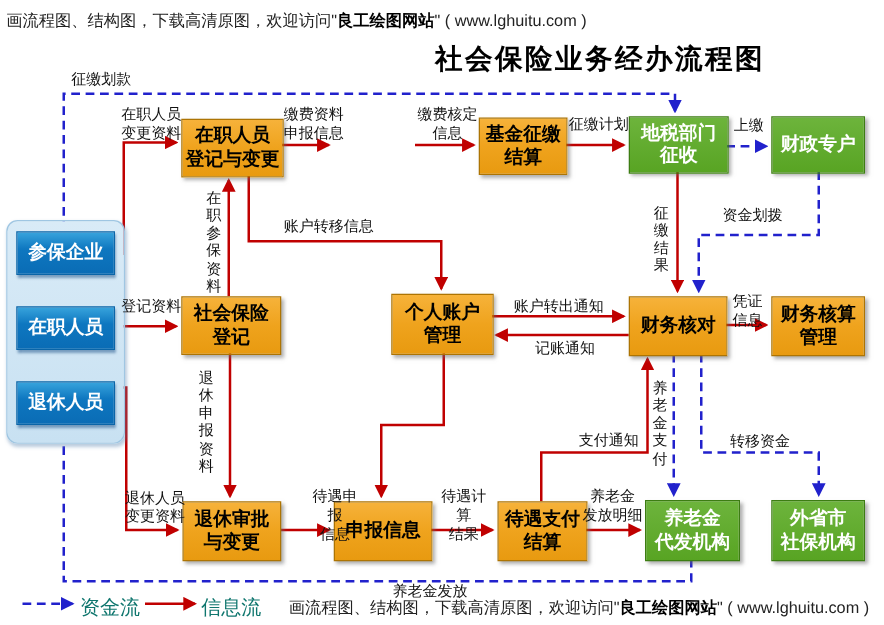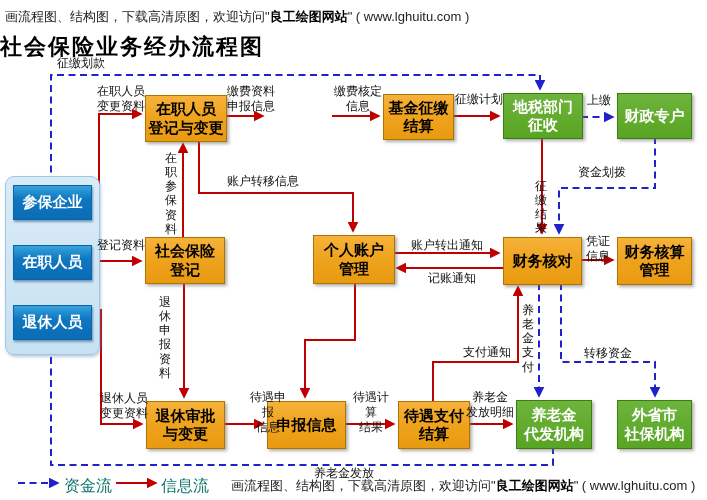--- a/index.html
+++ b/index.html
@@ -4,21 +4,21 @@
 <style>
   html,body{margin:0;padding:0;background:#ffffff;}
   #canvas{
     position:relative;width:707px;height:500px;background:#ffffff;overflow:hidden;
     font-family:"Liberation Sans","DejaVu Sans",sans-serif;color:#1a1a1a;
   }
   .abs{position:absolute;}
   #promo-top{left:5px;top:8px;font-size:13px;color:#222;white-space:nowrap;}
   #promo-bottom{left:231px;top:477px;font-size:13px;color:#222;white-space:nowrap;}
   .promo b{font-weight:bold;color:#000;}
-  #title{left:0;top:32px;width:612px;text-align:left;font-size:22px;font-weight:bold;color:#000;letter-spacing:2px;}
+  #title{left:0;top:32px;width:612px;text-align:right;font-size:22px;font-weight:bold;color:#000;letter-spacing:2px;}
   svg{position:absolute;left:0;top:0;}
   .fl{fill:none;stroke-width:2;}
   .fl-i{stroke:var(--info,#c00000);}
   .fl-f{stroke:var(--fund,#2121cc);stroke-dasharray:7 4.5;}
   .mI{fill:var(--info,#c00000);}
   .mB{fill:var(--fund,#2121cc);}
   .node{
     position:absolute;display:flex;align-items:center;justify-content:center;
     text-align:center;font-weight:bold;font-size:15px;line-height:1.22;white-space:pre-line;
   }
@@ -125,21 +125,21 @@
   <div class="elabel" style="left:57px;top:56px;">征缴划款</div>
   <div class="elabel" style="left:97px;top:84px;">在职人员
 变更资料</div>
   <div class="elabel" style="left:227px;top:84px;">缴费资料
 申报信息</div>
   <div class="elabel center" style="left:333px;top:84px;width:50px;">缴费核定
 信息</div>
   <div class="elabel" style="left:455px;top:92px;">征缴计划</div>
   <div class="elabel" style="left:587px;top:93px;">上缴</div>
   <div class="elabel" style="left:578px;top:165px;">资金划拨</div>
-  <div class="elabel vlabel" style="left:523px;top:179px;margin-left:12px;">征缴结果</div>
+  <div class="elabel vlabel" style="left:523px;top:163px;">征缴结果</div>
   <div class="elabel vlabel" style="left:165px;top:151px;">在职参保资料</div>
   <div class="elabel" style="left:97px;top:238px;">登记资料</div>
   <div class="elabel" style="left:227px;top:174px;">账户转移信息</div>
   <div class="elabel" style="left:411px;top:238px;">账户转出通知</div>
   <div class="elabel" style="left:428px;top:271px;">记账通知</div>
   <div class="elabel center" style="left:586px;top:234px;width:24px;">凭证
 信息</div>
   <div class="elabel vlabel" style="left:159px;top:295px;">退休申报资料</div>
   <div class="elabel" style="left:100px;top:391px;">退休人员
 变更资料</div>

